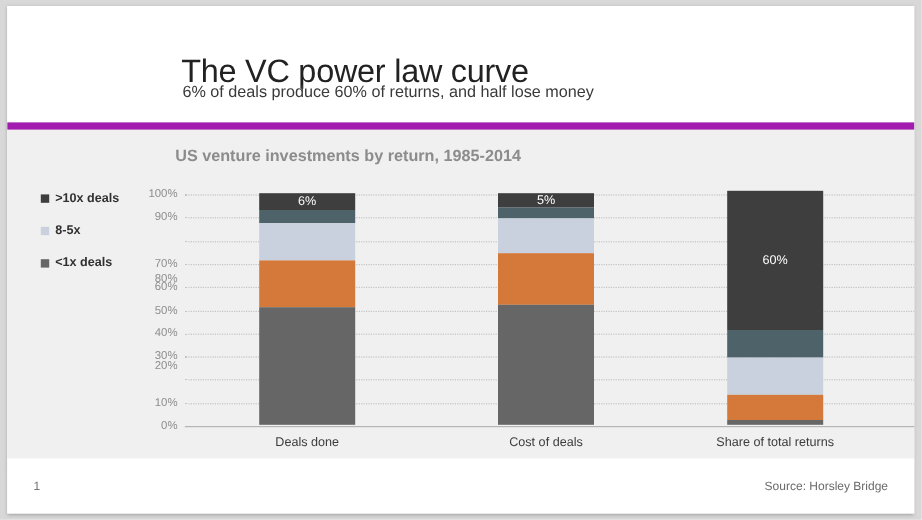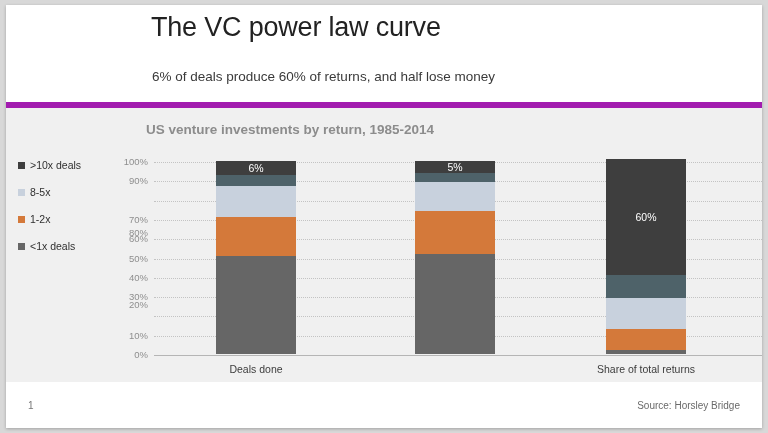--- a/index.html
+++ b/index.html
@@ -15,42 +15,42 @@
     background:#ffffff;
     box-shadow:0 1px 3px rgba(0,0,0,.25);
     overflow:hidden;
   }
   
   .header{
     position:absolute; left:0; top:0; width:756px; height:97px;
     background:#ffffff;
   }
   .slide-title{
-    position:absolute; left:145px; top:7px;
+    position:absolute; left:145px; top:39px;
     font-size:27px; color:#222222; letter-spacing:-.2px;
     font-weight:400; white-space:nowrap;
   }
   .slide-subtitle{
     position:absolute; left:146px; top:64px;
     font-size:13.5px; color:#3a3a3a; white-space:nowrap;
   }
   
   .panel{
     position:absolute; left:0; top:97px; width:756px; height:279px;
     background:#f0f0f0;
     border-top:6px solid #a21caf;
     border-bottom:1px solid #e2e2e2;
   }
   .chart-title{
     position:absolute; left:140px; top:14px;
     font-size:13.5px; font-weight:bold; color:#8c8c8c;
     white-space:nowrap;
   }
   
-  .legend{position:absolute; left:12px; top:50px; width:105px;}
+  .legend{position:absolute; left:28px; top:50px; width:105px;font-weight:bold;}
   .legend-item{
     display:flex; align-items:center; height:14px; margin-bottom:13px;
   }
   .legend-swatch{
     width:7px;height:7px;display:inline-block;margin-right:5px;flex:0 0 auto;
   }
   .legend-label{
     font-size:10.5px;color:#303030;white-space:nowrap;line-height:1;
   }
   
@@ -121,24 +121,20 @@
     <div class="legend" id="legend">
         <div class="legend-item">
           <span class="legend-swatch" style="background: rgb(62, 62, 62);"></span>
           <span class="legend-label">&gt;10x deals</span>
         </div>
         <div class="legend-item">
           <span class="legend-swatch" style="background: rgb(200, 209, 221);"></span>
           <span class="legend-label">8-5x</span>
         </div>
         <div class="legend-item">
-          <span class="legend-swatch" style="background: rgb(212, 121, 58);"></span>
-          <span class="legend-label">1-2x</span>
-        </div>
-        <div class="legend-item">
           <span class="legend-swatch" style="background: rgb(102, 102, 102);"></span>
           <span class="legend-label">&lt;1x deals</span>
         </div>
       </div>
     <div class="plot" id="plot">
         <div class="gridline" style="top: 1px;"></div>
         <div class="ytick" style="top: 1px;">100%</div>
         <div class="gridline" style="top: 20.3px;"></div>
         <div class="ytick" style="top: 20.3px; text-align: right;">90%</div>
         <div class="gridline" style="top: 39.6px;"></div>
@@ -170,20 +166,21 @@
           <div class="xlabel" style="left: -40px;">Deals done</div>
         </div>
         <div class="bar" style="left: 261px;">
           <div class="seg" style="background: rgb(62, 62, 62); height: 11.58px;">
             <span class="seg-label">5%</span>
           </div>
           <div class="seg" style="background: rgb(78, 98, 105); height: 9.65px;"></div>
           <div class="seg" style="background: rgb(200, 209, 221); height: 28.95px;"></div>
           <div class="seg" style="background: rgb(212, 121, 58); height: 42.46px;"></div>
           <div class="seg" style="background: rgb(102, 102, 102); height: 100.36px;"></div>
+          <div class="xlabel" style="left: -40px;">Cost of deals</div>
         </div>
         <div class="bar" style="left: 452px;">
           <div class="seg" style="background: rgb(62, 62, 62); height: 115.8px;">
             <span class="seg-label">60%</span>
           </div>
           <div class="seg" style="background: rgb(78, 98, 105); height: 23.16px;"></div>
           <div class="seg" style="background: rgb(200, 209, 221); height: 30.88px;"></div>
           <div class="seg" style="background: rgb(212, 121, 58); height: 21.23px;"></div>
           <div class="seg" style="background: rgb(102, 102, 102); height: 3.86px;"></div>
           <div class="xlabel" style="left: -40px;">Share of total returns</div>

